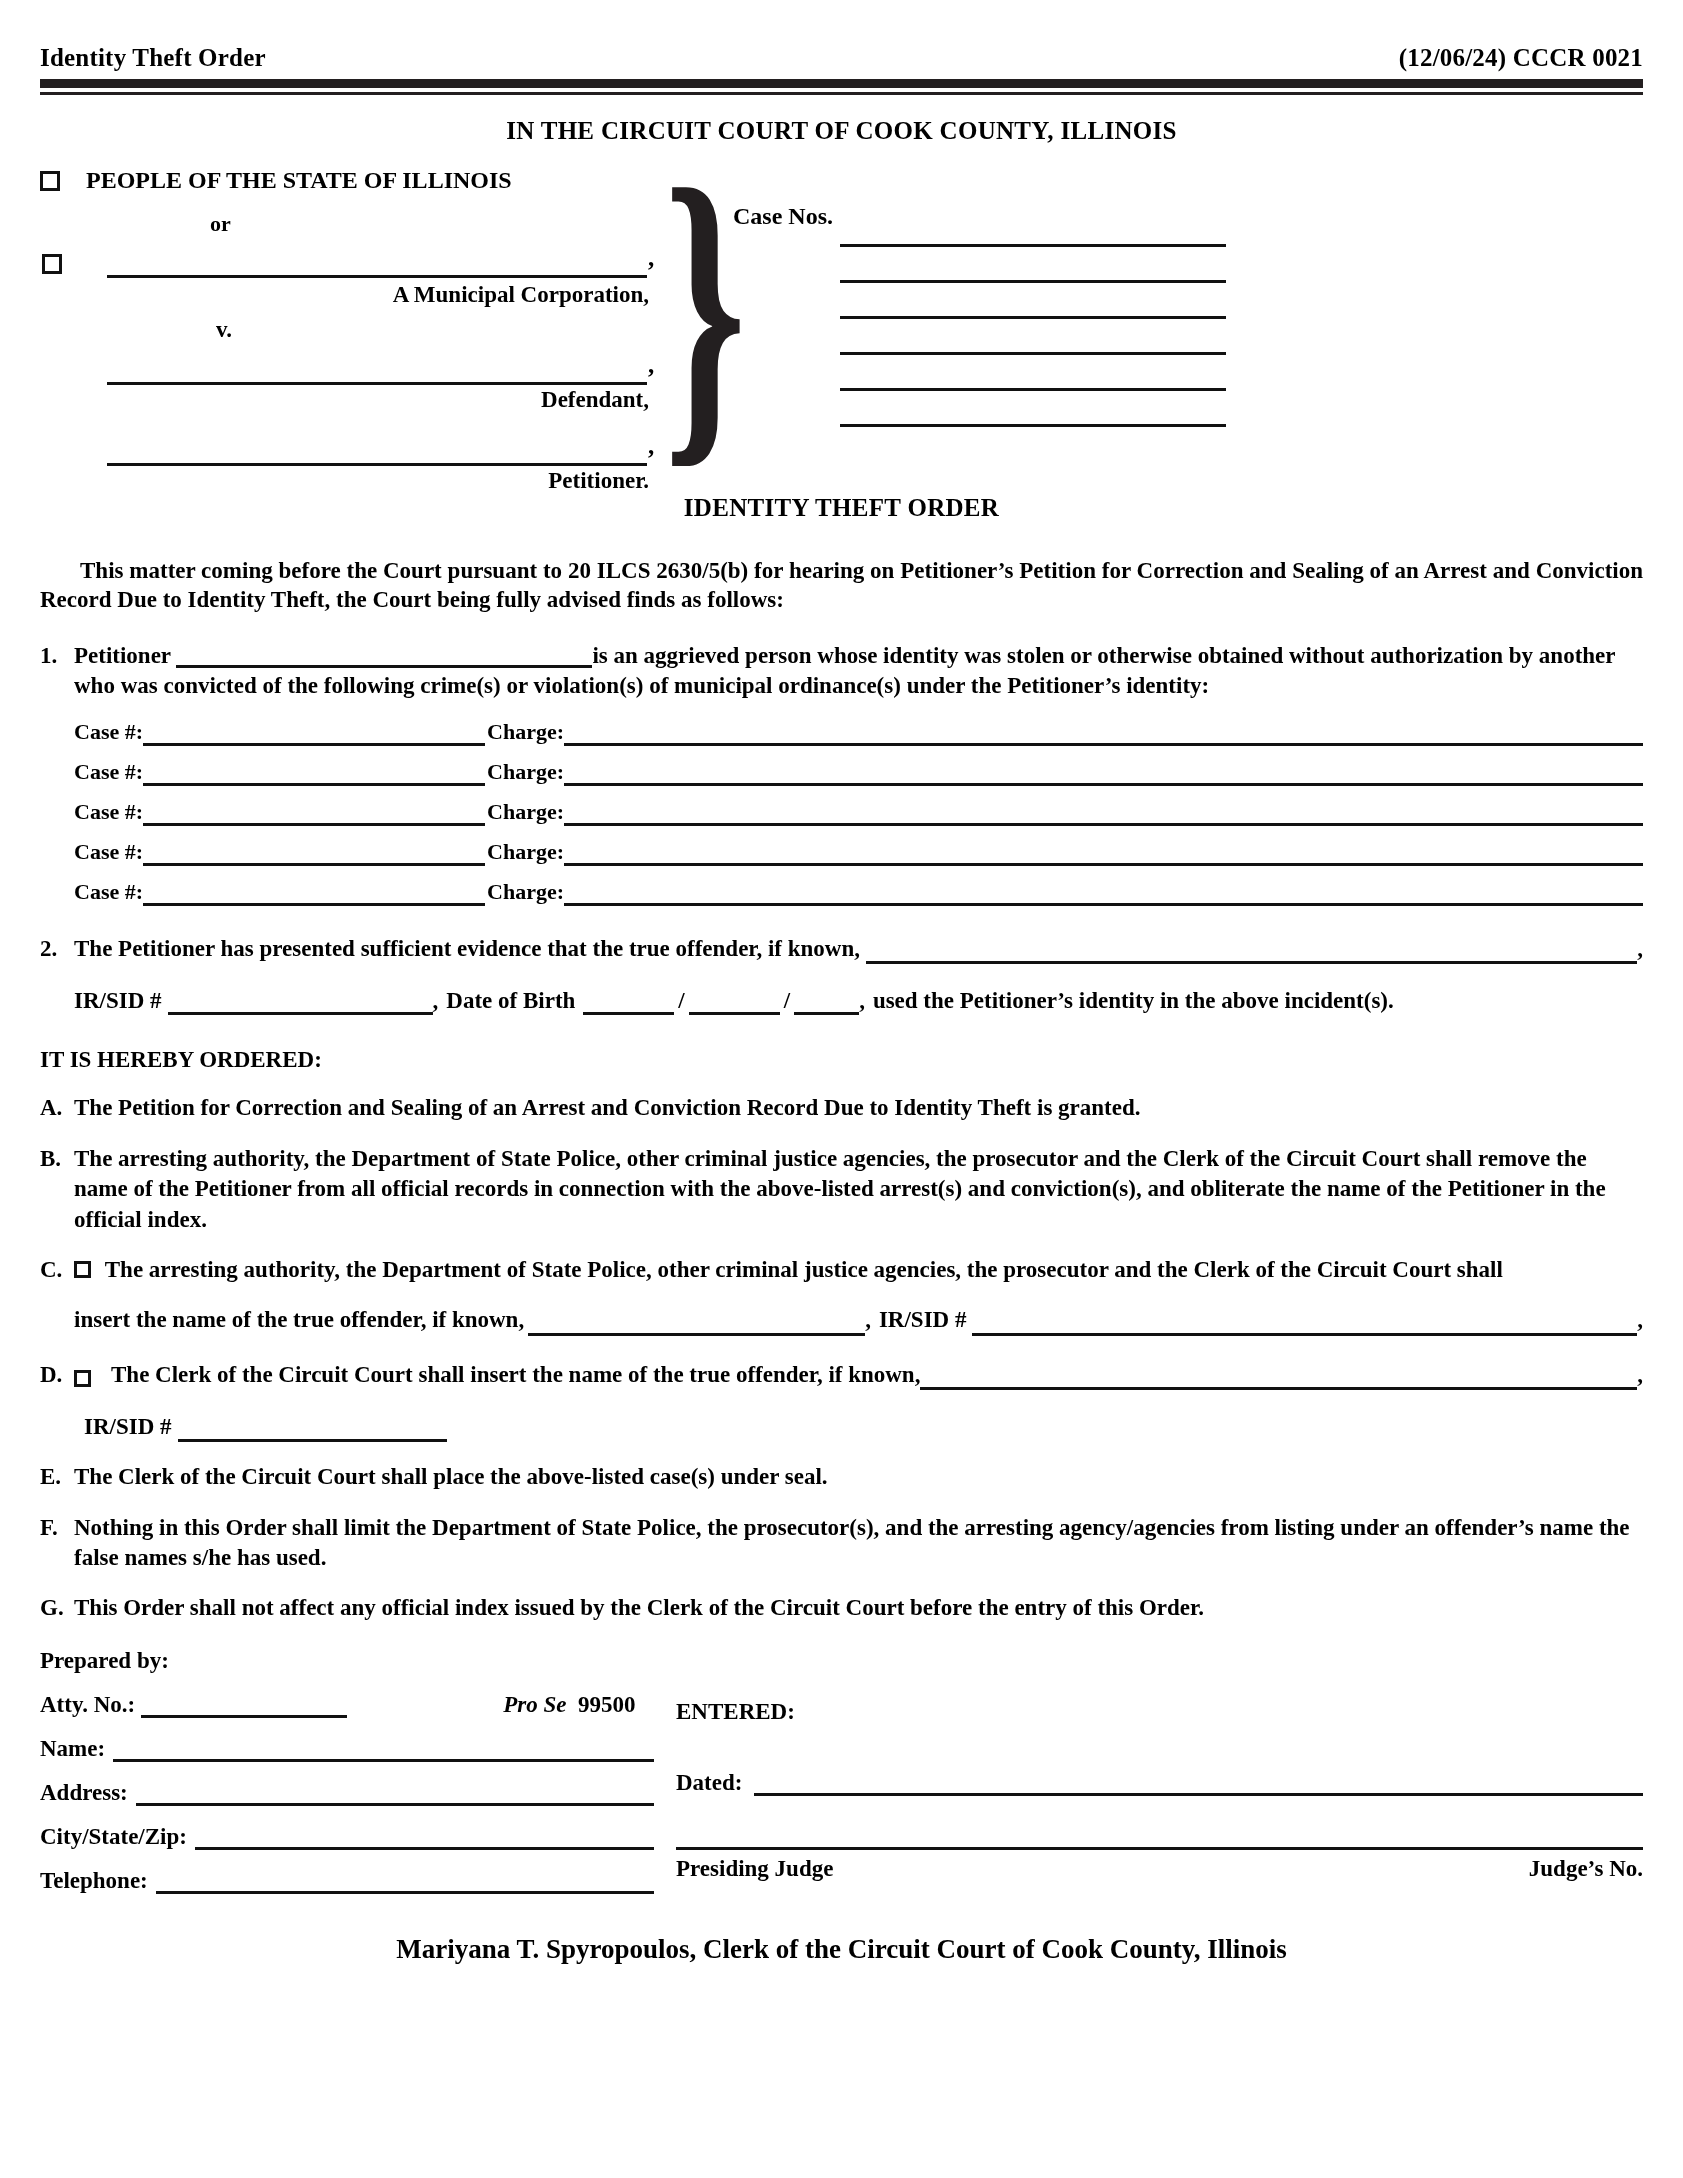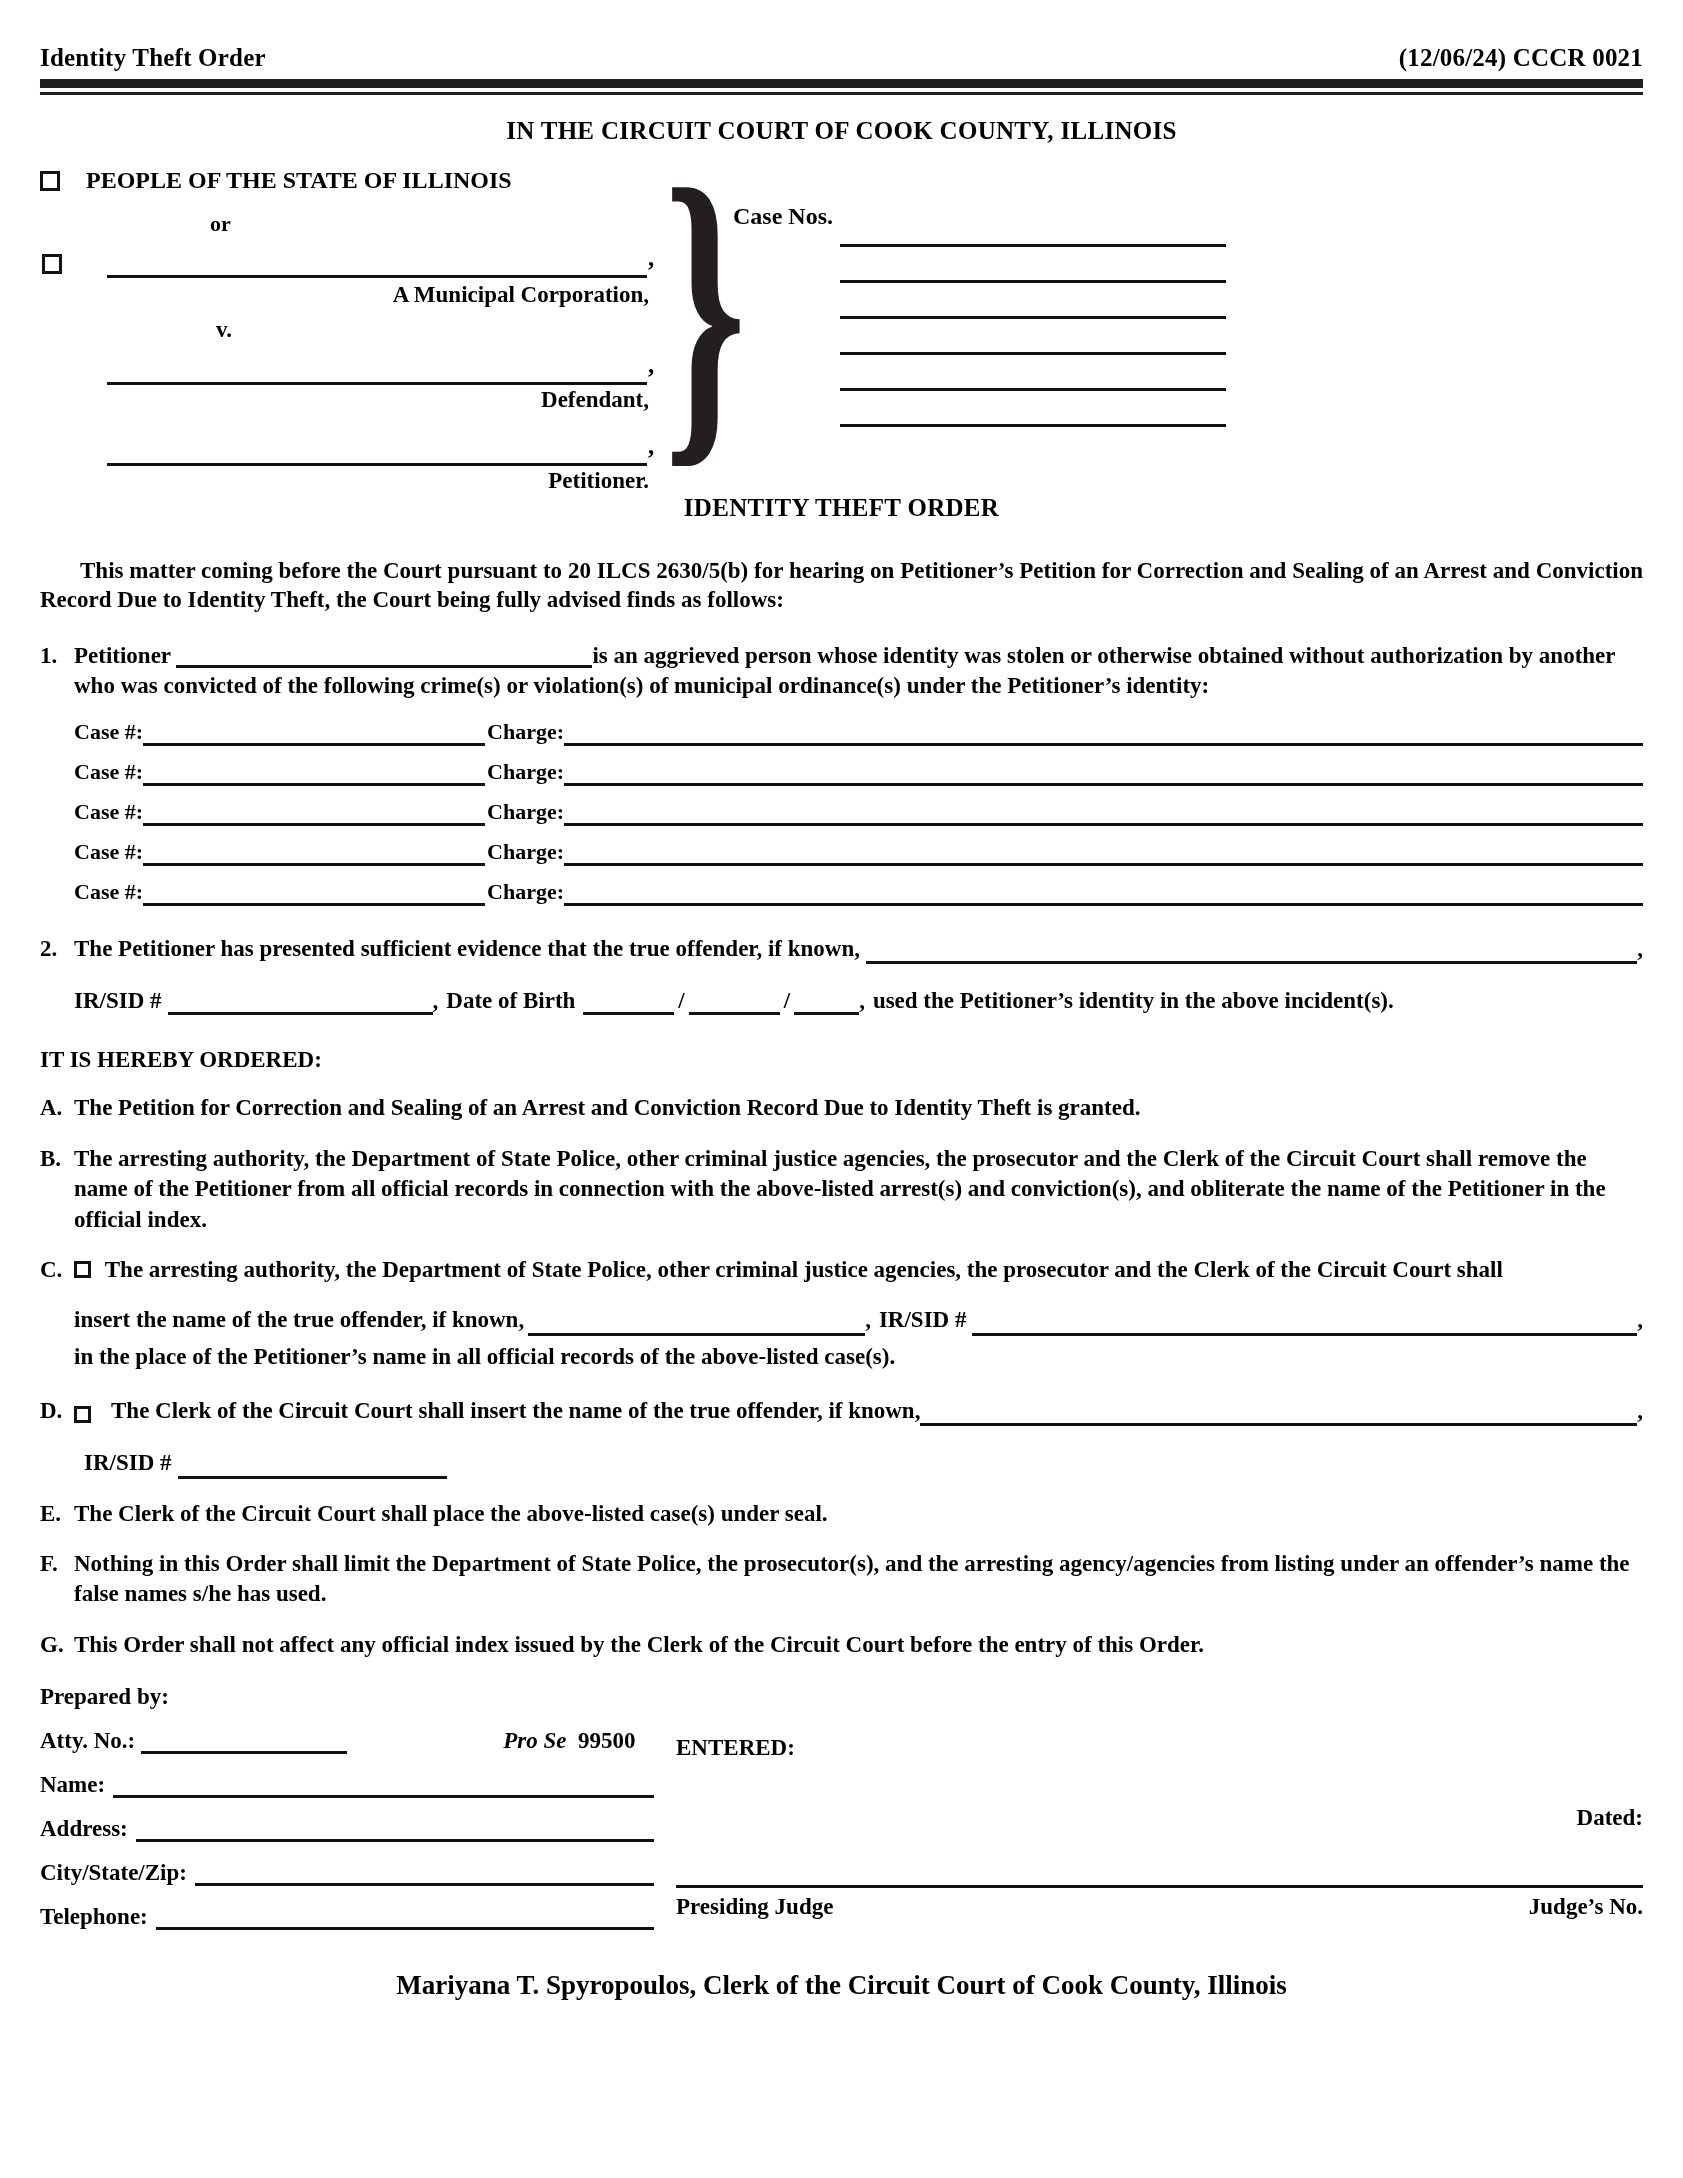--- a/index.html
+++ b/index.html
@@ -195,21 +195,20 @@
     margin-left: 156px;
     font-size: 23px; font-weight: bold;
   }
   .prose i { font-style: italic; }
 
   .entered { font-weight: bold; font-size: 23px; }
   .dated-row {
     display: flex; align-items: flex-end;
     font-weight: bold; font-size: 23px;
     margin-top: 44px;
-    flex-direction: column;
   }
   .judge-rule {
     border-bottom: 3px solid #111;
     margin-top: 51px;
   }
   .judge-labels {
     display: flex; justify-content: space-between;
     font-weight: bold; font-size: 23px;
     margin-top: 6px;
   }
@@ -361,21 +360,20 @@
       <span class="cb-sm"></span>
       <span style="margin-left:8px;">The arresting authority, the Department of State Police, other criminal justice agencies, the prosecutor and the Clerk of the Circuit Court shall</span>
       <div style="display:flex;align-items:flex-end;margin-top:20px;">
         <span style="flex:none;">insert the name of the true offender, if known,</span>
         <span class="inl" style="width:337px;height:27px;margin-left:4px;"></span>
         <span style="flex:none;">,</span>
         <span style="flex:none;margin-left:8px;">IR/SID #</span>
         <span class="inl" style="flex:1;height:27px;margin-left:6px;"></span>
         <span style="flex:none;">,</span>
       </div>
-      <div style="margin-top:6px;">in the place of the Petitioner’s name in all official records of the above-listed case(s).</div>
     </div>
   </div>
 
   <div class="ltr-item" style="margin-top:24px;">
     <div class="ltr-lbl">D.</div>
     <div class="ltr-body">
       <div style="display:flex;align-items:flex-end;">
         <span class="cb-sm" style="flex:none;margin-bottom:3px;"></span>
         <span style="flex:none;margin-left:20px;">The Clerk of the Circuit Court shall insert the name of the true offender, if known,</span>
         <span class="inl" style="flex:1;height:27px;"></span>

